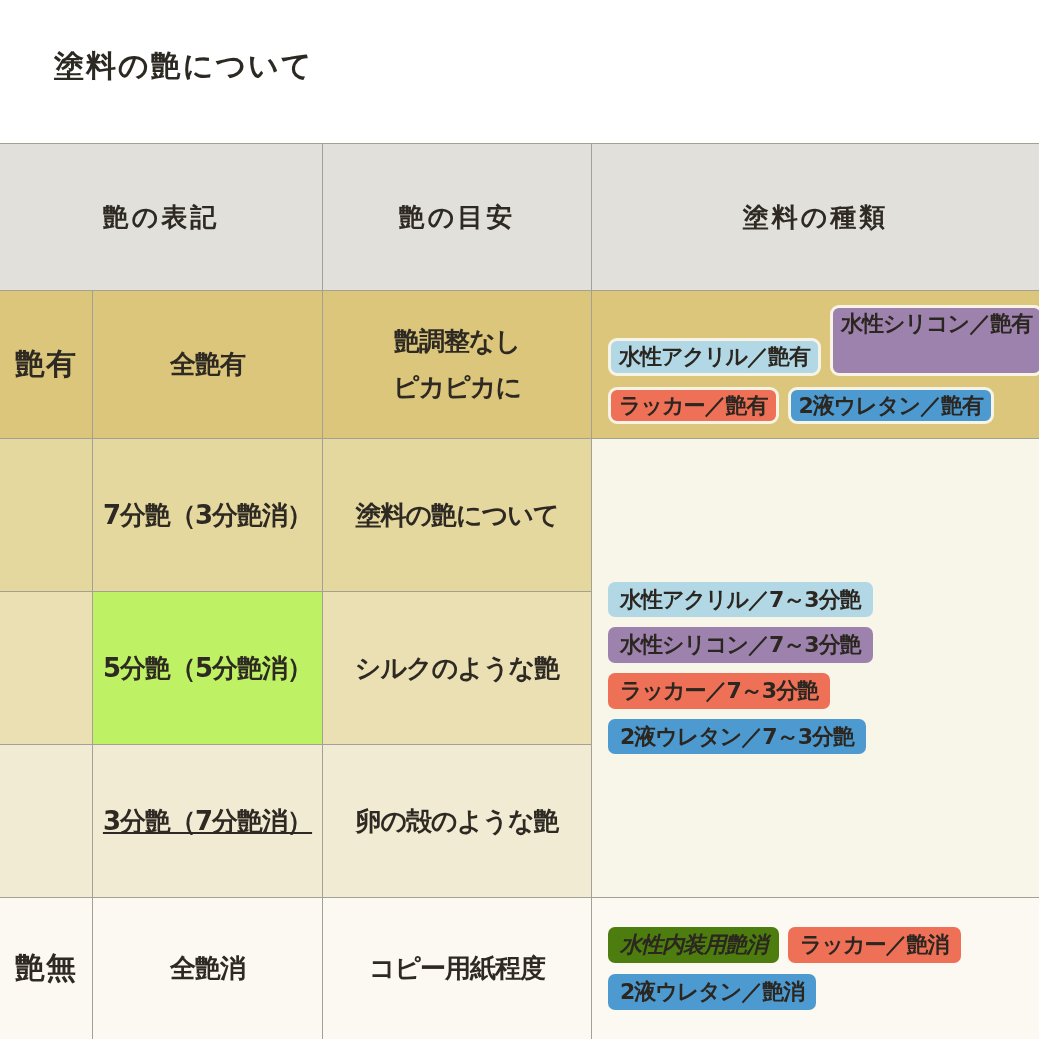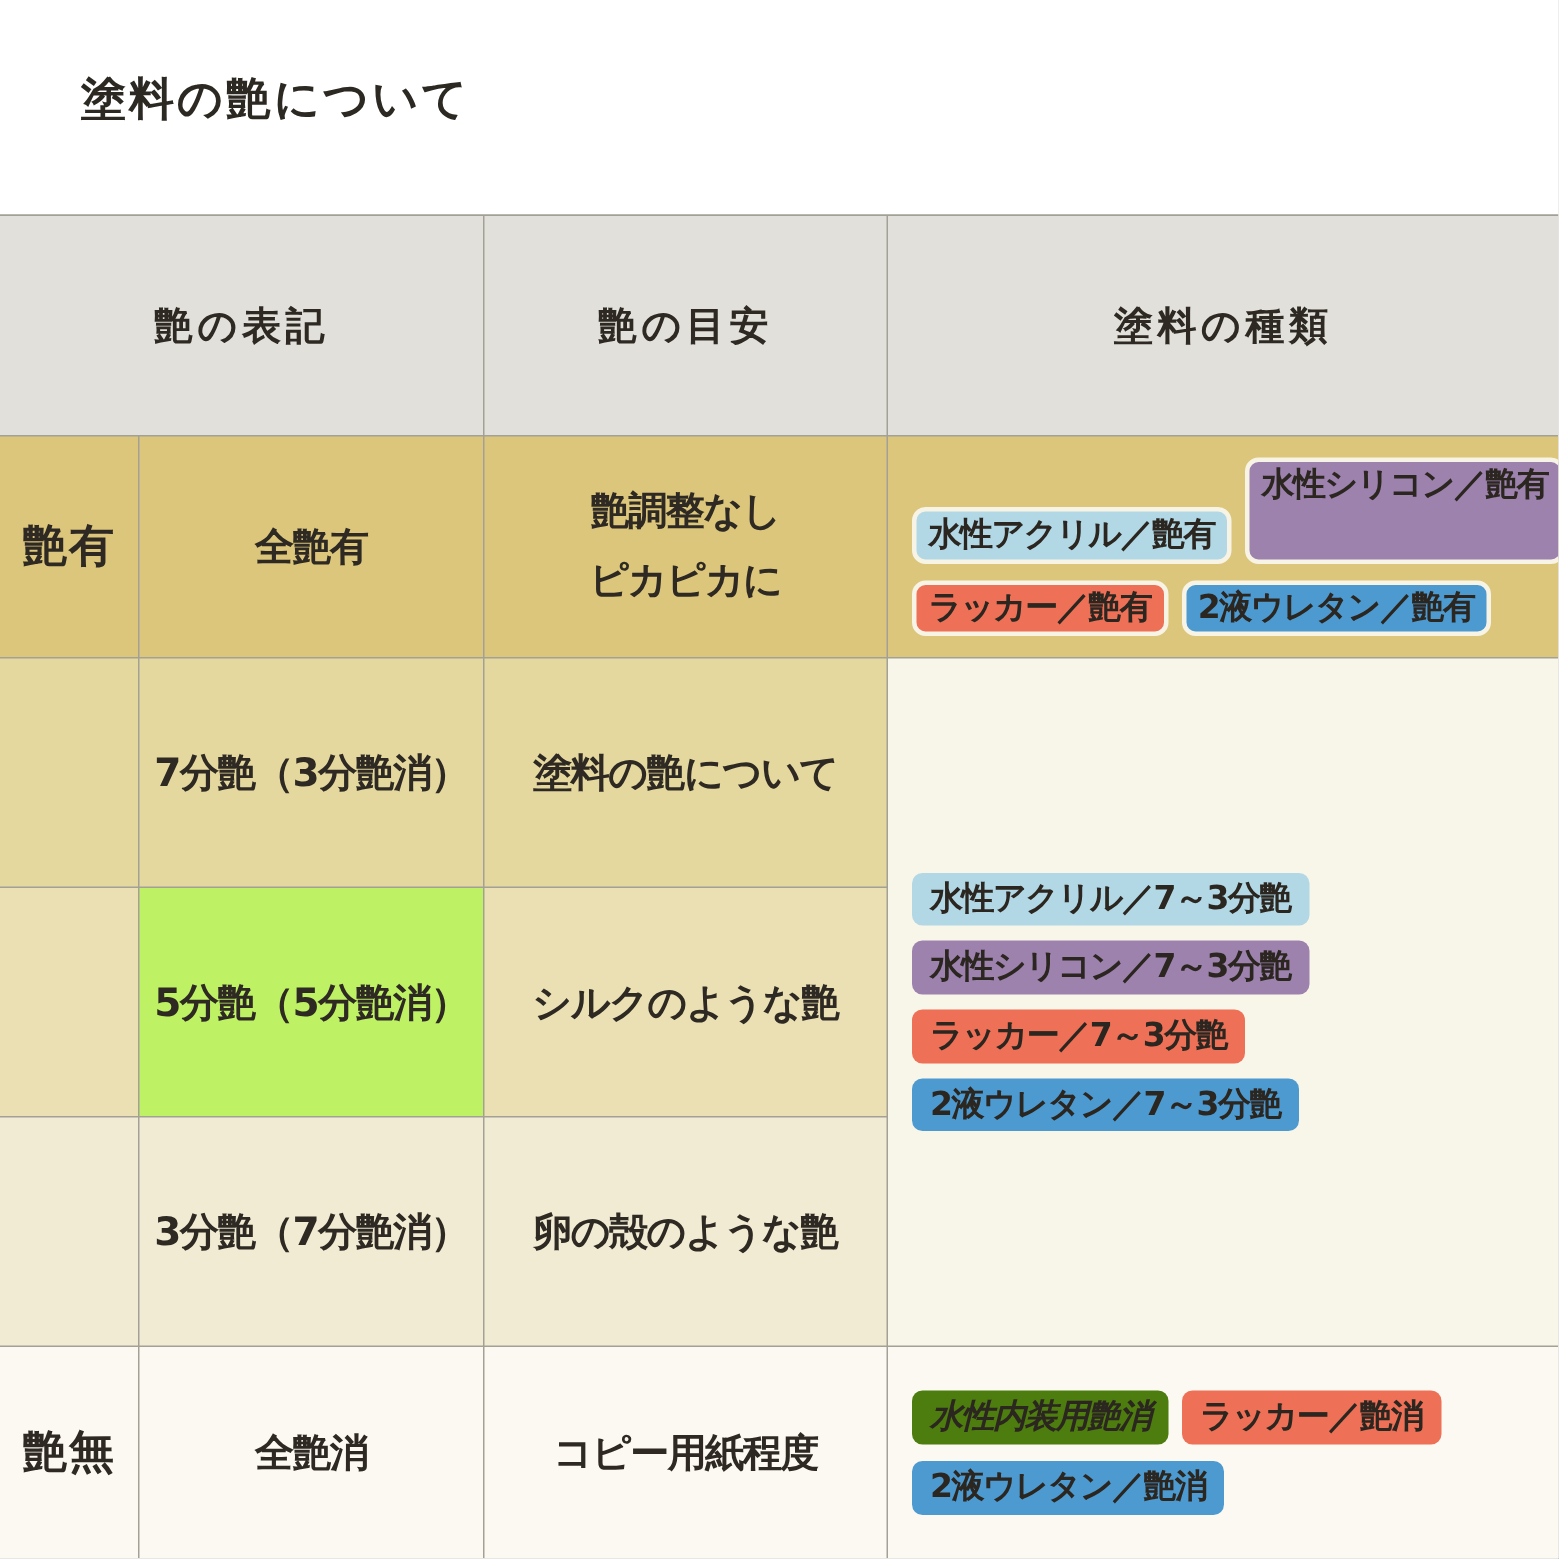--- a/index.html
+++ b/index.html
@@ -98,21 +98,21 @@
         <div class="tag-row">
           <span class="tag" style="background-color: rgb(77, 154, 208);">2液ウレタン／7～3分艶</span>
         </div>
       </div>
 
     <div class="c gr4 gc1" style="background-color: rgb(234, 224, 180);"></div>
     <div class="c txt gr4 gc2" style="background-color: #bef264;">5分艶（5分艶消）</div>
     <div class="c txt gr4 gc3" style="background-color: rgb(234, 224, 180);">シルクのような艶</div>
 
     <div class="c gr5 gc1" style="background-color: rgb(241, 235, 211);"></div>
-    <div class="c txt gr5 gc2" style="background-color: rgb(241, 235, 211);">3分艶（7分艶消）</div>
+    <div class="c txt gr5 gc2" style="background-color: rgb(241, 235, 211); text-decoration: underline;">3分艶（7分艶消）</div>
     <div class="c txt gr5 gc3" style="background-color: rgb(241, 235, 211);">卵の殻のような艶</div>
 
     <div class="c cat gr6 gc1" style="background-color: rgb(251, 249, 241);">艶無</div>
     <div class="c txt gr6 gc2" style="background-color: rgb(251, 249, 241);">全艶消</div>
     <div class="c txt gr6 gc3" style="background-color: rgb(251, 249, 241);">コピー用紙程度</div>
     <div class="c tags gr6 col4" style="background-color: rgb(251, 249, 241);">
         <div class="tag-row">
           <span class="tag" style="background-color: #4d7c0f; font-style: italic;">水性内装用艶消</span>
           <span class="tag" style="background-color: rgb(238, 112, 87);">ラッカー／艶消</span>
         </div>

